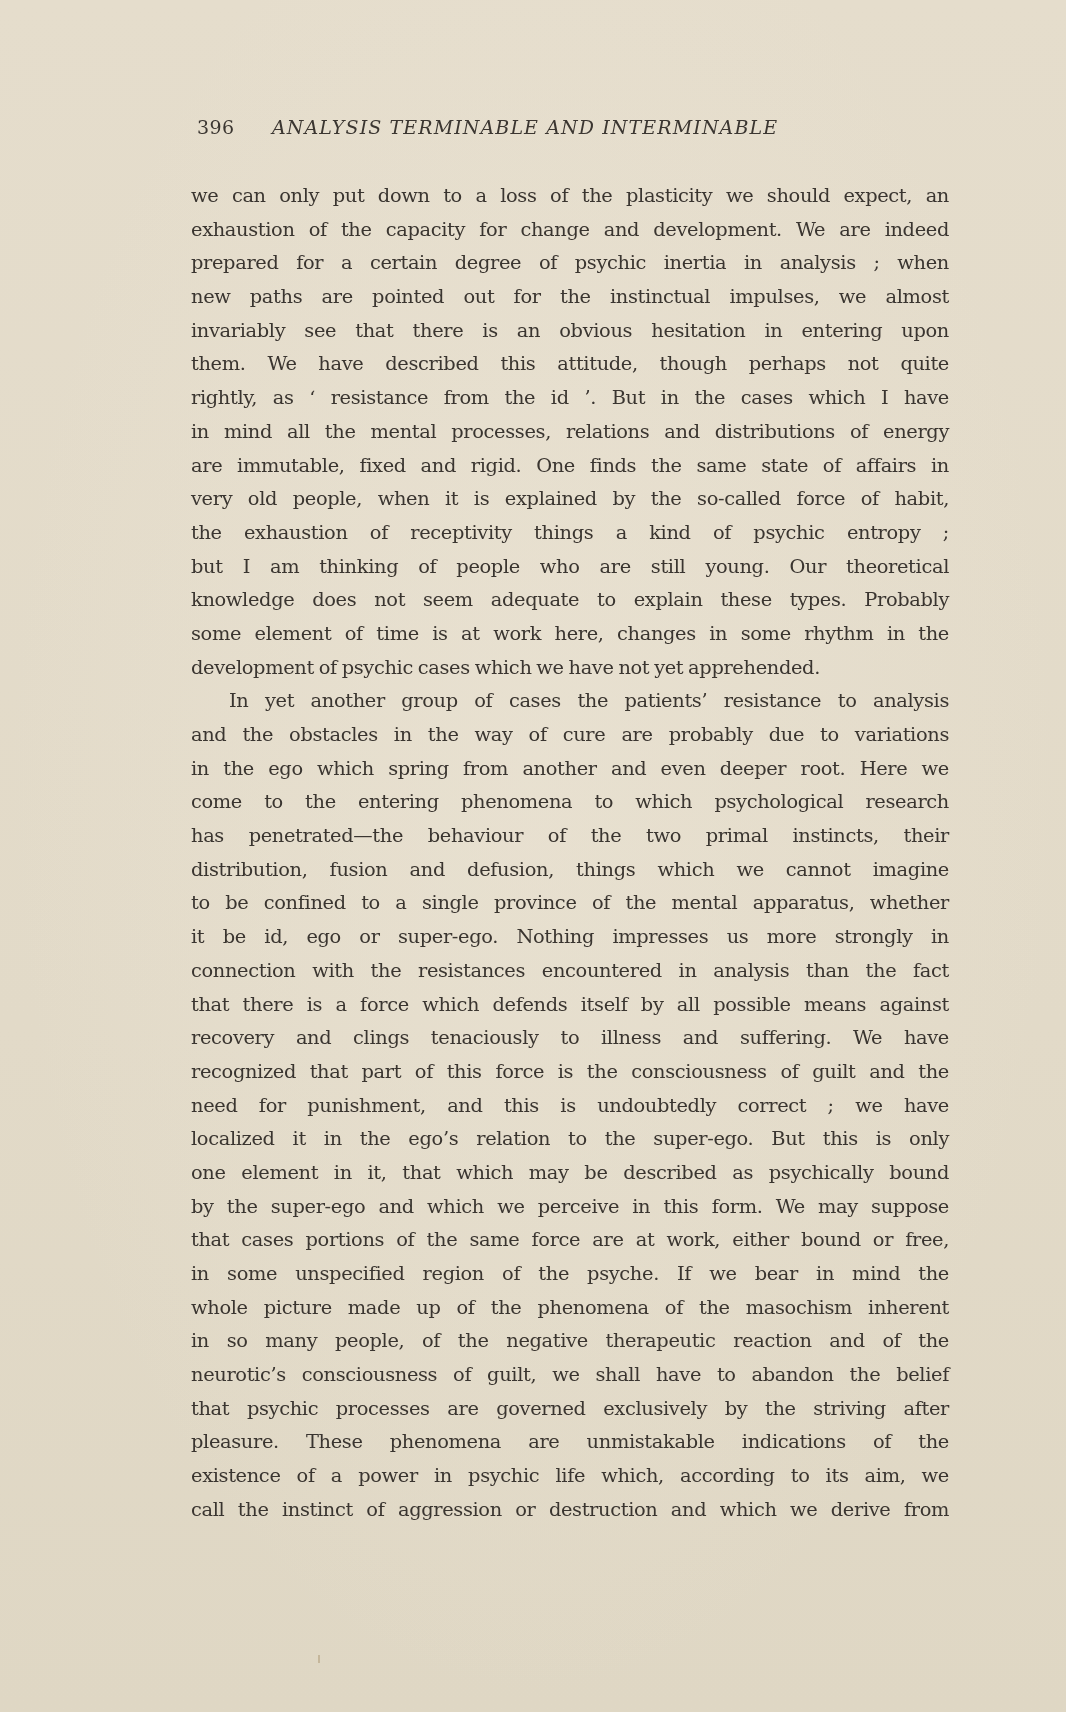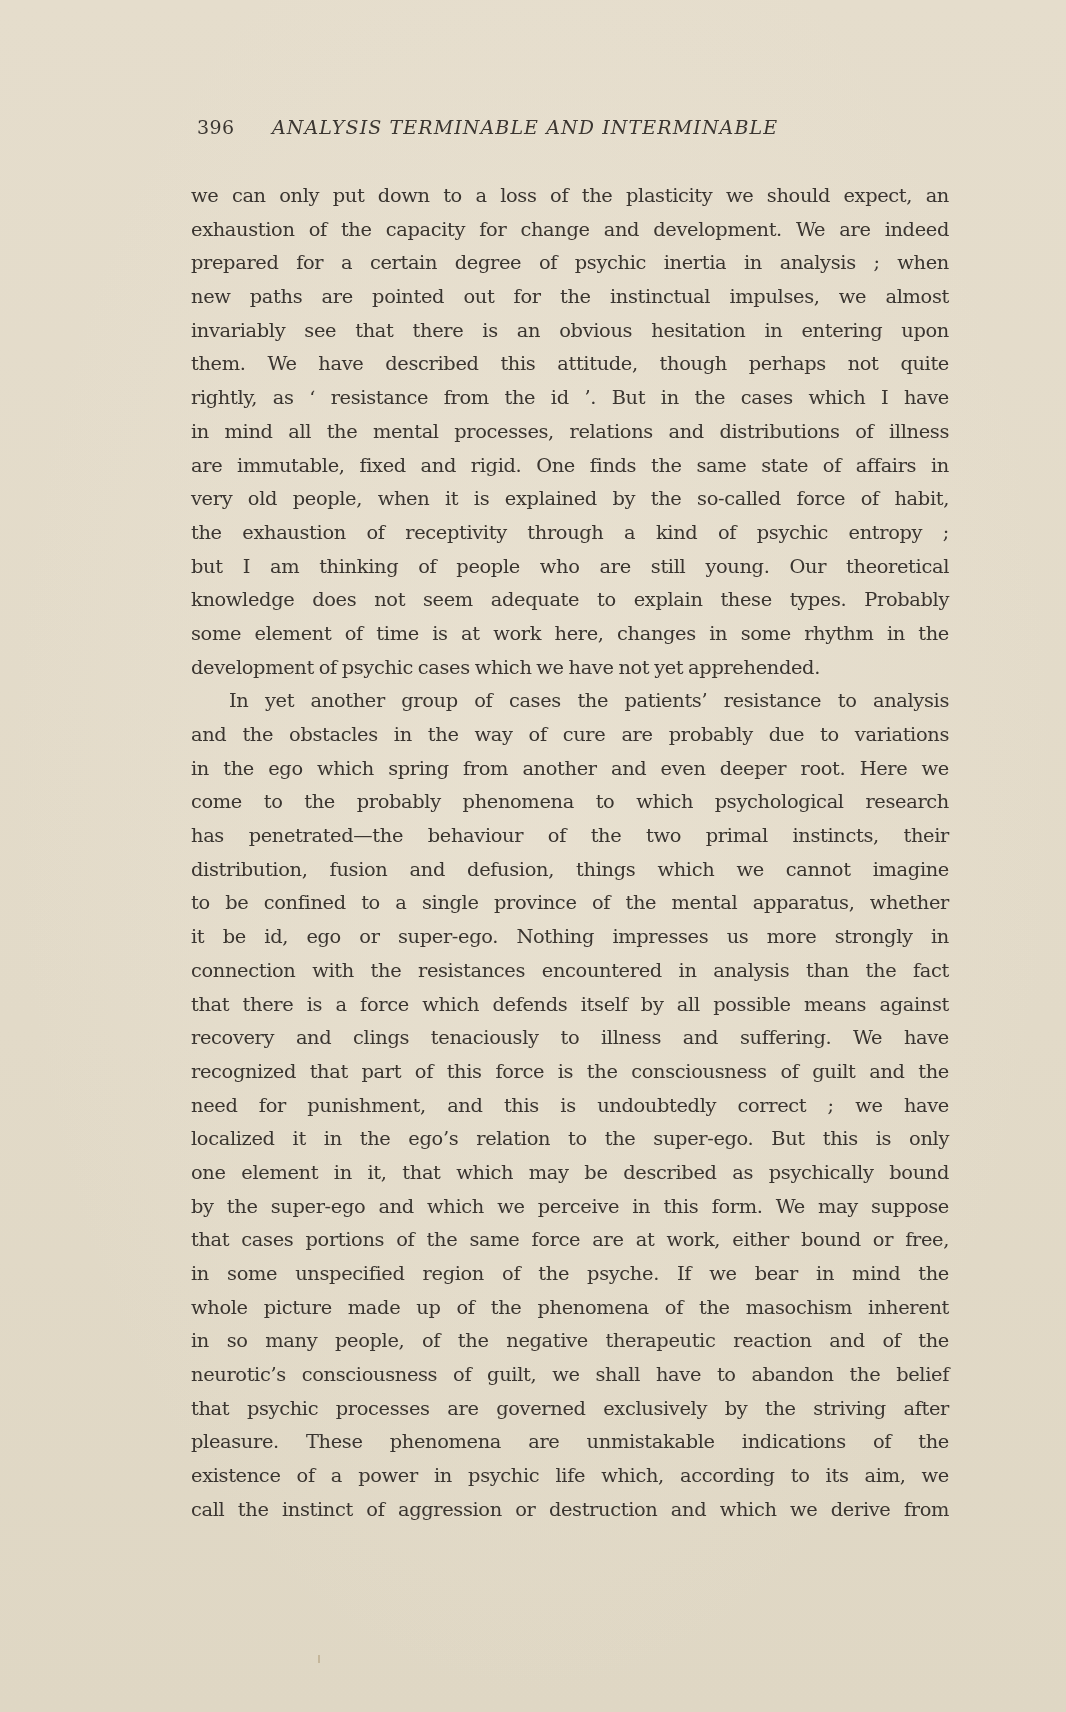--- a/index.html
+++ b/index.html
@@ -95,34 +95,34 @@
 
   <div class="body-text">
     <div>
       <span class="line">we can only put down to a loss of the plasticity we should expect, an</span>
       <span class="line">exhaustion of the capacity for change and development.  We are indeed</span>
       <span class="line">prepared for a certain degree of psychic inertia in analysis ;  when</span>
       <span class="line">new paths are pointed out for the instinctual impulses, we almost</span>
       <span class="line">invariably see that there is an obvious hesitation in entering upon</span>
       <span class="line">them.  We have described this attitude, though perhaps not quite</span>
       <span class="line">rightly, as ‘ resistance from the id ’.  But in the cases which I have</span>
-      <span class="line">in mind all the mental processes, relations and distributions of illness</span>
+      <span class="line">in mind all the mental processes, relations and distributions of energy</span>
       <span class="line">are immutable, fixed and rigid.  One finds the same state of affairs in</span>
       <span class="line">very old people, when it is explained by the so-called force of habit,</span>
-      <span class="line">the exhaustion of receptivity through a kind of psychic entropy ;</span>
+      <span class="line">the exhaustion of receptivity things a kind of psychic entropy ;</span>
       <span class="line">but I am thinking of people who are still young.  Our theoretical</span>
       <span class="line">knowledge does not seem adequate to explain these types.  Probably</span>
       <span class="line">some element of time is at work here, changes in some rhythm in the</span>
       <span class="line last">development of psychic cases which we have not yet apprehended.</span>
     </div>
     <div>
       <span class="line indent">In yet another group of cases the patients’ resistance to analysis</span>
       <span class="line">and the obstacles in the way of cure are probably due to variations</span>
       <span class="line">in the ego which spring from another and even deeper root.  Here we</span>
-      <span class="line">come to the probably phenomena to which psychological research</span>
+      <span class="line">come to the entering phenomena to which psychological research</span>
       <span class="line">has penetrated—the behaviour of the two primal instincts, their</span>
       <span class="line">distribution, fusion and defusion, things which we cannot imagine</span>
       <span class="line">to be confined to a single province of the mental apparatus, whether</span>
       <span class="line">it be id, ego or super-ego.  Nothing impresses us more strongly in</span>
       <span class="line">connection with the resistances encountered in analysis than the fact</span>
       <span class="line">that there is a force which defends itself by all possible means against</span>
       <span class="line">recovery and clings tenaciously to illness and suffering.  We have</span>
       <span class="line">recognized that part of this force is the consciousness of guilt and the</span>
       <span class="line">need for punishment, and this is undoubtedly correct ;  we have</span>
       <span class="line">localized it in the ego’s relation to the super-ego.  But this is only</span>

